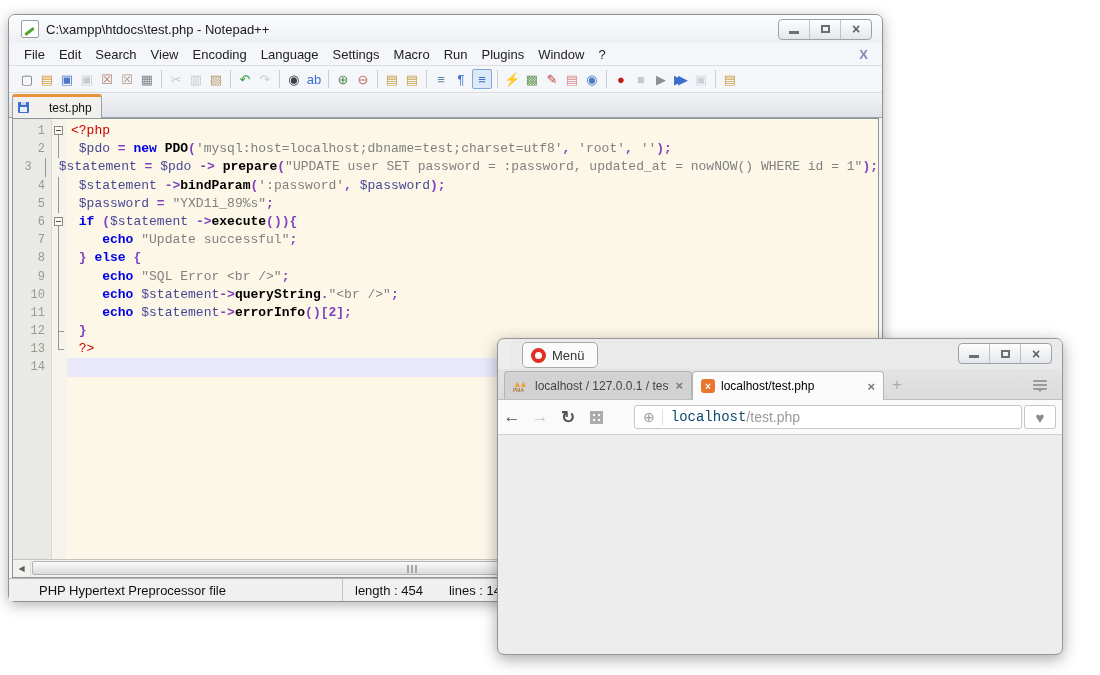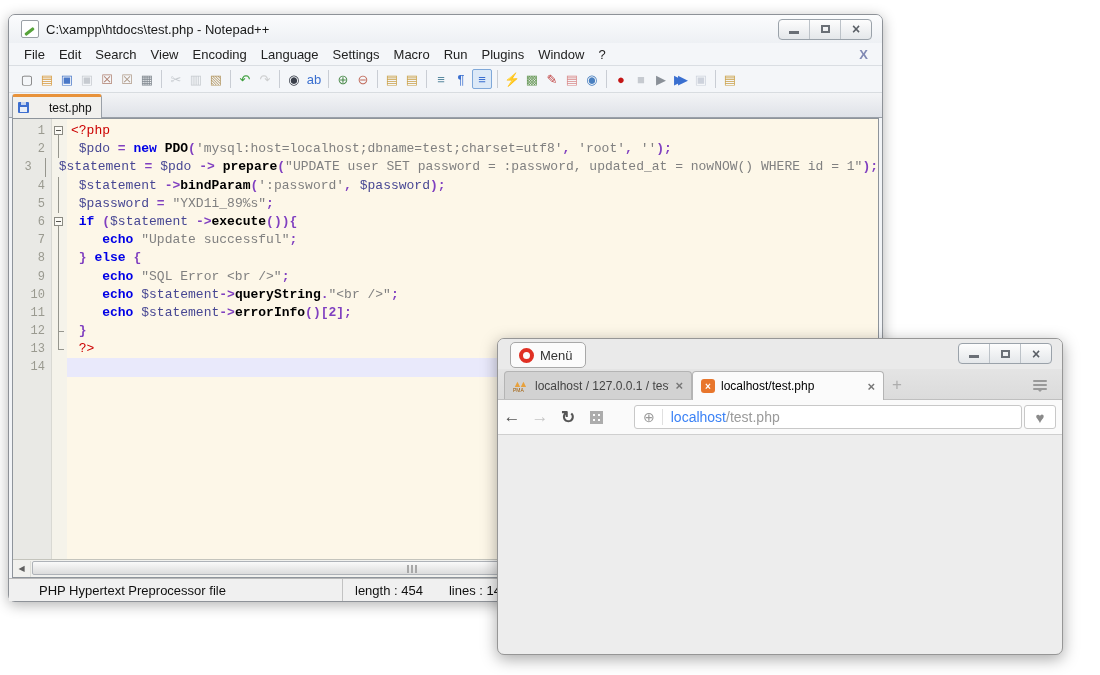--- a/index.html
+++ b/index.html
@@ -65,21 +65,21 @@
     border:1px solid #AEB2B8;border-radius:2px;box-sizing:border-box;}
   .hs-grip{position:absolute;left:50%;top:3px;width:11px;height:8px;margin-left:-5px;
     background:repeating-linear-gradient(90deg,#A8A8A8 0,#A8A8A8 2px,transparent 2px,transparent 4px);}
   .np-status{height:22px;border-top:1px solid #B8B8B8;background:#F0F0F0;display:flex;align-items:center;font-size:13px;color:#111;}
   .st1{width:309px;padding-left:6px;box-sizing:border-box;margin-left:24px;}
   .st2{width:172px;display:flex;gap:26px;padding-left:12px;border-left:1px solid #C2C2C2;height:100%;align-items:center;box-sizing:border-box;}
   .st3{flex:1;border-left:1px solid #C2C2C2;height:100%;}
   
   #op{left:497px;top:338px;width:566px;height:317px;background:#EDEDED;border:1px solid #969696;
       box-shadow:0 4px 16px rgba(0,0,0,.35);}
-  .op-strip{height:30px;position:relative;border-radius:6px 6px 0 0;background:#EAEAEA;}
+  .op-strip{height:30px;position:relative;border-radius:6px 6px 0 0;background:#EAEAEA;margin-left:12px;}
   .op-menubtn{position:absolute;left:12px;top:3px;height:24px;padding:0 12px 0 8px;background:#FBFBFB;
     border:1px solid #A8A8A8;border-radius:5px;display:flex;align-items:center;gap:6px;font-size:13px;color:#333;}
   .op-logo{width:15px;height:15px;border:4px solid #E03024;border-radius:50%;box-sizing:border-box;}
   .op-strip .winctrl{position:absolute;right:10px;top:4px;}
   .op-tabbar{height:30px;background:linear-gradient(#E4E4E4,#DBDBDB);border-bottom:1px solid #BFBFBF;
     display:flex;align-items:flex-end;padding-left:6px;position:relative;}
   .otab{height:28px;display:flex;align-items:center;gap:6px;padding:0 8px;font-size:12px;
     border:1px solid #B4B4B4;border-bottom:none;border-radius:4px 4px 0 0;box-sizing:border-box;}
   .otab.inactive{background:#D2D2D2;color:#444;width:188px;}
   .otab.active{background:#FBFBFB;color:#000;width:192px;margin-bottom:-1px;height:29px;}
@@ -95,21 +95,21 @@
   .op-tabmenu::after{content:"";position:absolute;left:4px;bottom:-3px;border:4px solid transparent;border-top-color:#9A9A9A;}
   .op-addr{height:34px;background:#FAFAFA;border-bottom:1px solid #CFCFCF;display:flex;align-items:center;position:relative;}
   .nav-ic{width:28px;text-align:center;font-size:17px;}
   .grid-icon{width:13px;height:13px;margin-left:8px;
     background:repeating-linear-gradient(0deg,#999 0,#999 3px,transparent 3px,transparent 5px),
                repeating-linear-gradient(90deg,#999 0,#999 3px,transparent 3px,transparent 5px);
     -webkit-mask:none;opacity:.8;}
   .url-box{position:absolute;left:136px;top:5px;width:388px;height:24px;background:#FFF;border:1px solid #C8C8C8;
     border-radius:3px;display:flex;align-items:center;box-sizing:border-box;font-size:14px;}
   .url-globe{color:#9A9A9A;font-size:14px;padding:0 7px 0 8px;border-right:1px solid #E0E0E0;margin-right:8px;}
-  .url-host{color:#3b82f6;}
+  .url-host{color:#0c4a6e;font-family:Liberation Mono, monospace;}
   .url-path{color:#9A9A9A;}
   .heart-box{position:absolute;right:6px;top:5px;width:32px;height:24px;background:#FFF;border:1px solid #C8C8C8;
     border-radius:3px;display:flex;align-items:center;justify-content:center;color:#8A8A8A;font-size:15px;box-sizing:border-box;}
   .op-content{flex:1;margin:4px 5px 6px;border:1px solid #ABABAB;background:#FFF;
     font-family:"Liberation Serif","DejaVu Serif",serif;font-size:15.5px;line-height:18px;color:#131313;
     padding:6px 10px;overflow:hidden;}
 </style>
 </head>
 <body>
 

